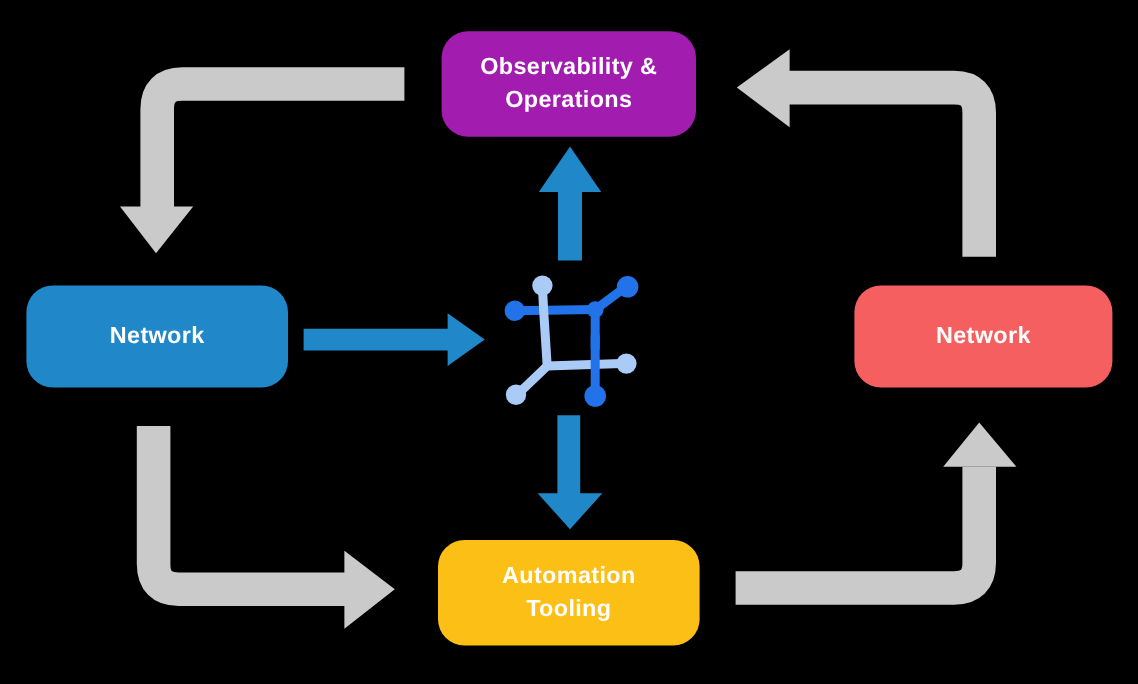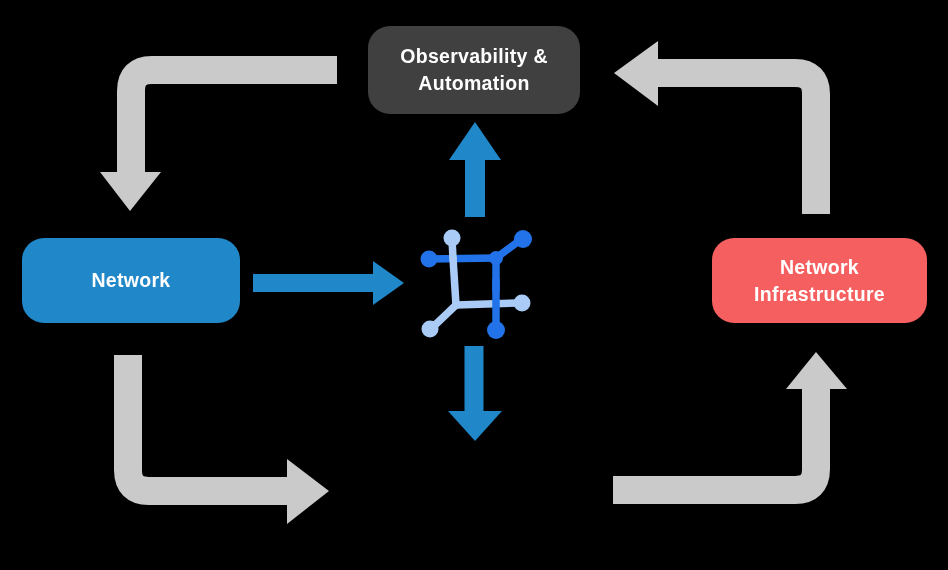--- a/index.html
+++ b/index.html
@@ -23,21 +23,21 @@
     flex-direction: column;
     align-items: center;
     justify-content: center;
     color: #ffffff;
     font-size: 19.5px;
     font-weight: 600;
     line-height: 27px;
     letter-spacing: 0.3px;
     text-align: center;
   }
-  #node-observability { left: 368px; top: 26px;  width: 212px; height: 88px; background: #404040; }
+  #node-observability { left: 368px; top: 26px;  width: 212px; height: 88px; background: #a21caf; }
   #node-operations    { left: 22px;  top: 238px; width: 218px; height: 85px; background: #2087C8; }
   #node-infrastructure{ left: 712px; top: 238px; width: 215px; height: 85px; background: #F55F5F; }
   #node-tooling       { left: 365px; top: 450px; width: 218px; height: 88px; background: #FBBF15; }
 
   .gray-shaft { stroke: #CACACA; stroke-width: 28; fill: none; }
   .gray-head  { fill: #CACACA; }
   .blue-shaft { stroke: #2087C8; fill: none; }
   .blue-head  { fill: #2087C8; }
   .ic-dark-line  { stroke: #2273E9; stroke-width: 7.5; fill: none; stroke-linecap: round; }
   .ic-light-line { stroke: #A9CBF6; stroke-width: 7.5; fill: none; stroke-linecap: round; }
@@ -103,26 +103,29 @@
       <circle class="ic-light-dot" cx="102" cy="75" r="8.5"></circle>
       <circle class="ic-light-dot" cx="10" cy="101" r="8.5"></circle>
 
       <path class="ic-dark-line" d="M 76 52 L 76 95"></path>
       <circle class="ic-dark-dot" cx="76" cy="102" r="9"></circle>
     </g>
   </svg>
 
   <div class="node" id="node-observability">
     <span>Observability &amp;</span>
-    <span>Automation</span>
+    <span>Operations</span>
   </div>
 
   <div class="node" id="node-operations">
     <span>Network</span>
   </div>
 
   <div class="node" id="node-infrastructure">
     <span>Network</span>
-    <span>Infrastructure</span>
   </div>
 
+  <div class="node" id="node-tooling">
+    <span>Automation</span>
+    <span>Tooling</span>
+  </div>
 
 </div>
 
 </body></html>

